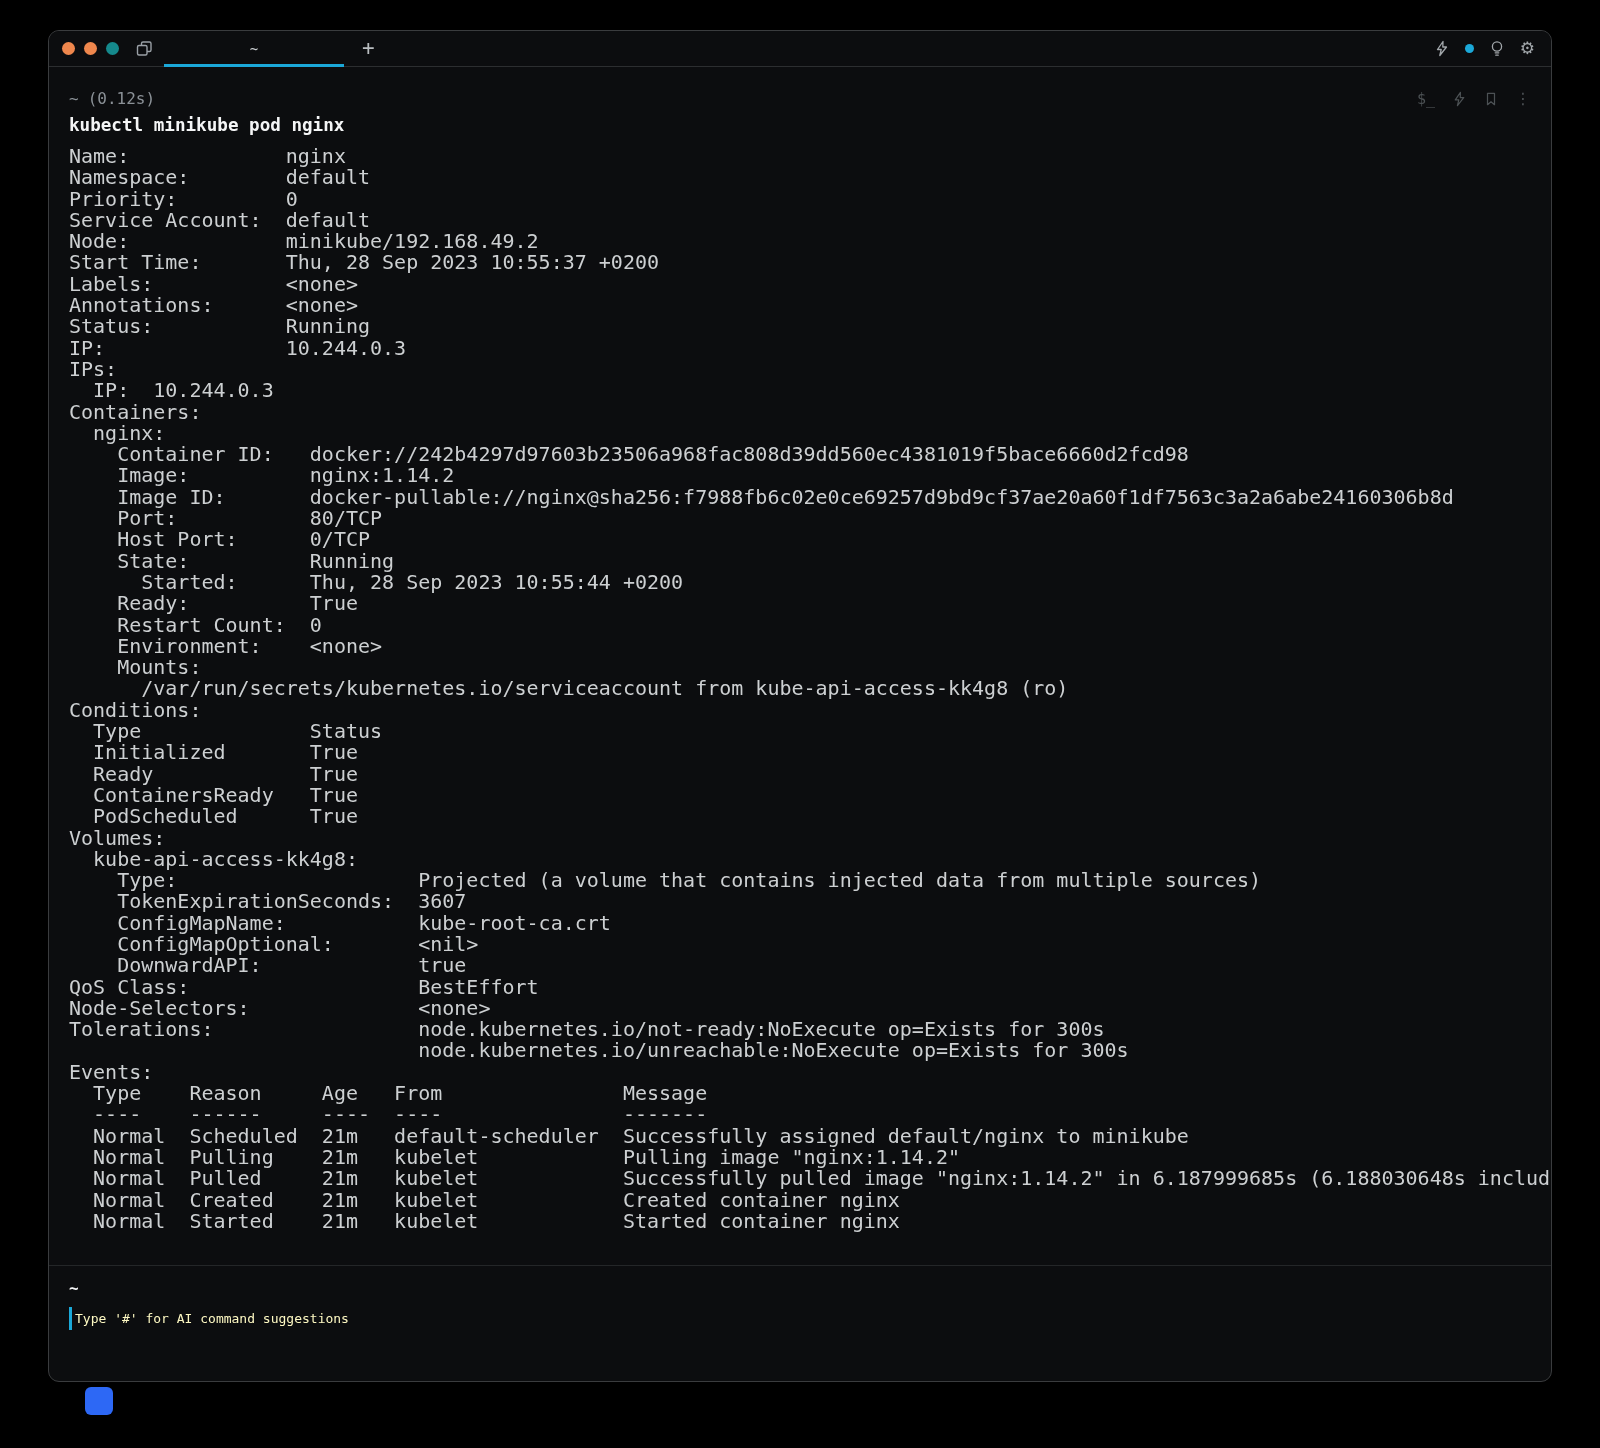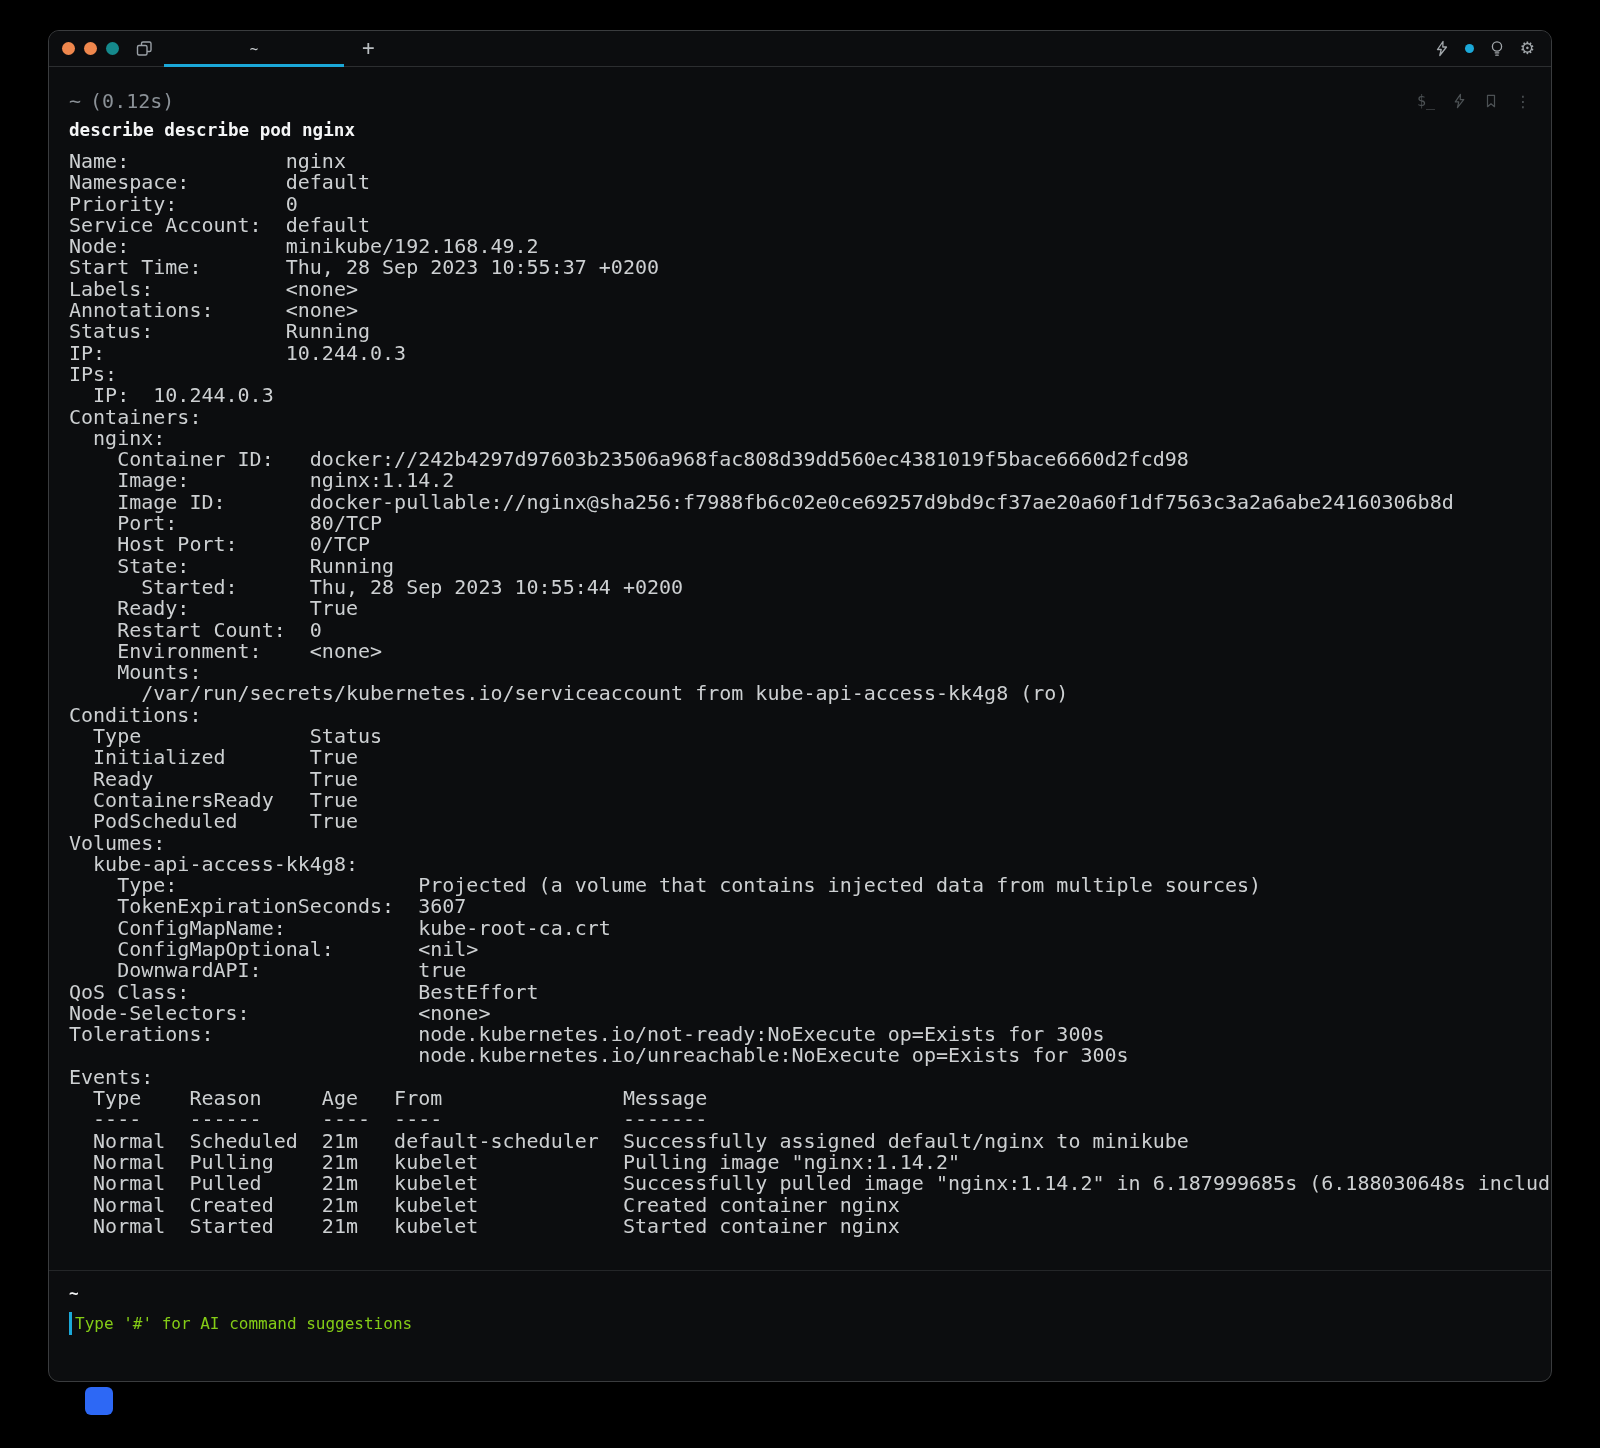--- a/index.html
+++ b/index.html
@@ -18,32 +18,32 @@
     color:#c6cacd;font-size:14px;position:relative;cursor:default;}
   .tab .underline{position:absolute;left:0;right:0;bottom:-1px;height:3px;background:var(--accent,#1ba8d8);}
   .newtab{margin-left:14px;color:#b9bdc0;font-size:21px;line-height:1;padding:0 4px;}
   .tabbar-right{margin-left:auto;margin-right:16px;display:flex;align-items:center;gap:15px;color:#a2a7ab;}
   .bluedot{width:9px;height:9px;border-radius:50%;background:var(--accent,#1ba8d8);}
   .gear-glyph{font-size:17px;line-height:1;color:#a2a7ab;font-family:"DejaVu Sans",sans-serif;}
   svg.ic{display:block;}
   
   .tbody{padding:14px 20px 0 20px;position:relative;}
   .block-header{display:flex;align-items:center;justify-content:space-between;margin-top:8px;}
-  .cwd-line{color:#8b9197;font-size:20px;}
+  .cwd-line{color:#8b9197;font-size:16px;}
   .cwd-line .dur{margin-left:9px;}
   .block-icons{display:flex;align-items:center;gap:17px;color:#4c5154;font-size:15px;}
   .kebab{font-size:16px;font-family:"DejaVu Sans",sans-serif;}
   .command{margin-top:7px;color:#f4f5f6;font-weight:bold;font-size:17.6px;}
   pre.output{margin:11px 0 0 0;font-size:20px;line-height:21.3px;color:#cdd0d2;
     font-family:"DejaVu Sans Mono","Liberation Mono",monospace;}
   .divider{height:1px;background:#242628;margin:33px -20px 0 -20px;}
   .footer-cwd{margin-top:13px;color:#f2f3f4;font-weight:bold;font-size:16px;}
   .input-line{margin-top:9px;display:flex;align-items:center;}
   .cursor{width:3px;height:23px;background:var(--accent,#1ba8d8);margin-right:3px;}
-  .placeholder{color:#84cc16;font-size:16px;}
+  .placeholder{color:#fef9c3;font-size:13px;}
   .dock-accent{position:absolute;left:85px;top:1387px;width:28px;height:28px;border-radius:6px;
     background:var(--dock_blue,#2563eb);}
 </style>
 </head>
 <body>
 
 <div class="window">
 
   <div class="tabbar">
     <div class="traffic">
@@ -94,21 +94,21 @@
         </span>
         <span>
           <svg class="ic" width="14" height="16" viewBox="0 0 16 17" fill="none" stroke="#4c5154" stroke-width="1.4" stroke-linejoin="round">
             <path d="M4 2 h8 v13 l-4 -3.4 -4 3.4 z"></path>
           </svg>
         </span>
         <span class="kebab">⋮</span>
       </div>
     </div>
 
-    <div class="command">describe describe pod nginx</div>
+    <div class="command">kubectl minikube pod nginx</div>
 
     <pre class="output">Name:             nginx
 Namespace:        default
 Priority:         0
 Service Account:  default
 Node:             minikube/192.168.49.2
 Start Time:       Thu, 28 Sep 2023 10:55:37 +0200
 Labels:           &lt;none&gt;
 Annotations:      &lt;none&gt;
 Status:           Running

